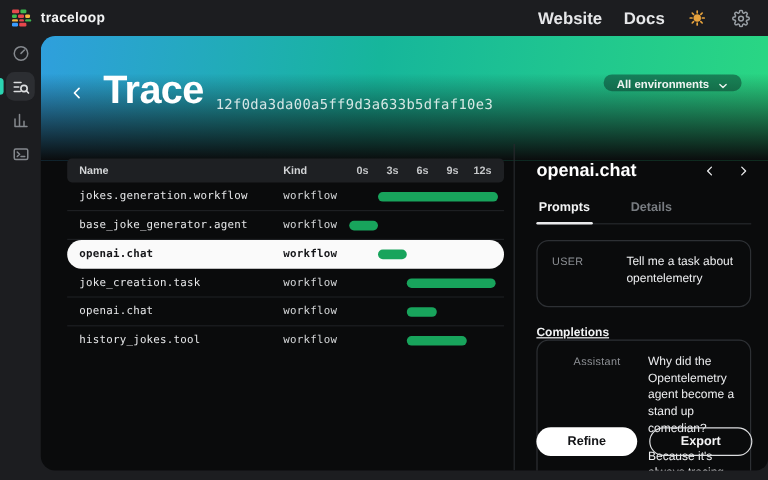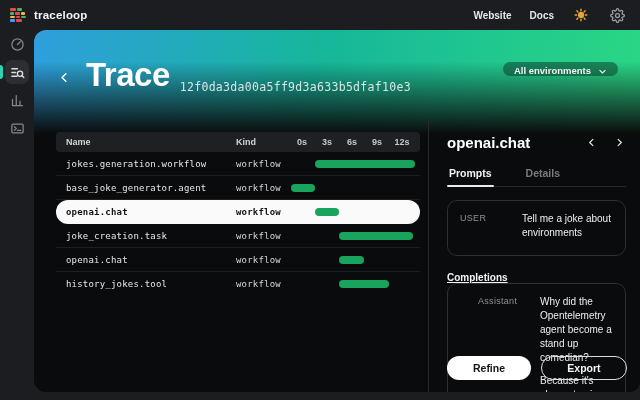--- a/index.html
+++ b/index.html
@@ -18,21 +18,21 @@
     position:absolute; left:0; top:0; width:640px; height:30px;
     display:flex; align-items:center; justify-content:space-between;
     padding:0 14px 0 10px;
   }
   .brand-wrap { display:flex; align-items:center; gap:7px; }
   .logo { display:flex; flex-direction:column; gap:1px; width:17px; }
   .logo-row { display:flex; gap:1px; height:2.6px; }
   .logo-seg { border-radius:1px; }
   .brand { font-size:11.5px; font-weight:600; color:#f2f3f4; letter-spacing:.2px; }
   .top-right { display:flex; align-items:center; gap:18px; }
-  .top-link { font-size:10px; font-weight:600; color:#e6e7e9; cursor:pointer; }
+  .top-link { font-size:14px; font-weight:600; color:#e6e7e9; cursor:pointer; }
   .icon-btn { display:flex; align-items:center; justify-content:center; width:18px; height:18px; cursor:pointer; }
 
   
   .sidebar { position:absolute; left:0; top:30px; width:34px; height:362px; }
   .side-item {
     width:34px; height:28px; display:flex; align-items:center; justify-content:center;
     cursor:pointer;
   }
   .side-item .box {
     width:24px; height:24px; border-radius:7px;
@@ -301,21 +301,21 @@
       </span>
     </div>
 
     <div class="tabs">
       <span class="tab active">Prompts</span>
       <span class="tab">Details</span>
     </div>
 
     <div class="msg-box prompt-box">
       <span class="msg-role">USER</span>
-      <span class="msg-text">Tell me a joke about environments</span>
+      <span class="msg-text">Tell me a task about opentelemetry</span>
     </div>
 
     <div class="completions-h">Completions</div>
 
     <div class="msg-box completion-box">
       <span class="msg-role">Assistant</span>
       <span class="msg-text" id="completion-text">
           <p>Why did the Opentelemetry agent become a stand up comedian?</p>
           <p>Because it's always tracing good laughs!</p>
         </span>

